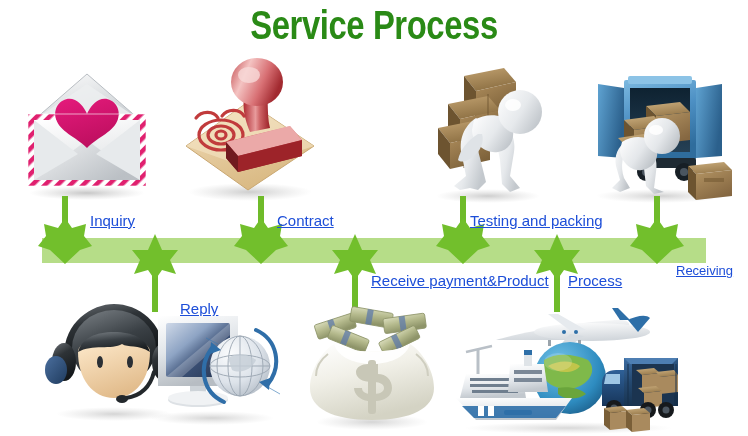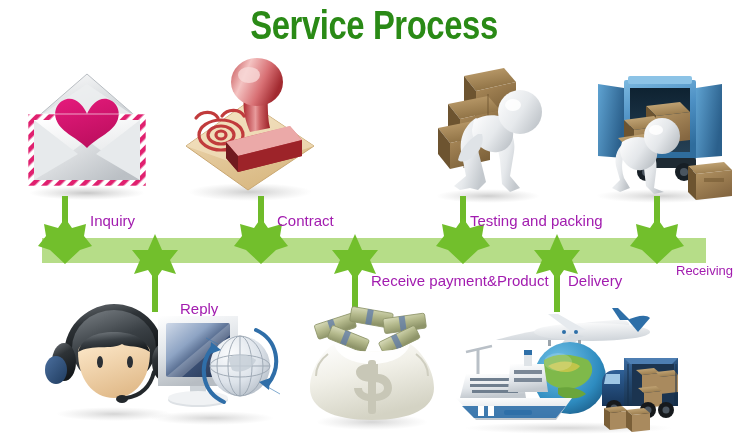--- a/index.html
+++ b/index.html
@@ -14,22 +14,22 @@
          letter-spacing:-0.5px;color:#2a8a16;
          transform:scaleX(0.80);transform-origin:50% 50%;}
 
   
   #bar{position:absolute;left:42px;top:238px;width:664px;height:25px;
        background:#b6dd88;}
   .node{position:absolute;width:60px;height:70px;}
   .node svg{display:block;overflow:visible;}
 
   
-  .lab{position:absolute;color:#a21caf;font-size:15px;line-height:17px;
-       white-space:nowrap;font-family:"Liberation Sans",sans-serif;}
+  .lab{position:absolute;color:#1d4ed8;font-size:15px;line-height:17px;
+       white-space:nowrap;font-family:"Liberation Sans",sans-serif;text-decoration:underline;}
   .lab.sm{font-size:13px;margin-top:48px;}
 
   
   .icon{position:absolute;}
   .icon svg{display:block;}
 </style>
 </head>
 <body>
 
 <div id="stage">
@@ -313,21 +313,21 @@
       <rect x="26" y="34" width="6" height="46" fill="#6fbb2a"></rect>
       <path d="M29 2 L36 18 L52 18 L44 28 L50 42 L36 38 L29 48 L22 38 L8 42 L14 28 L6 18 L22 18 Z" fill="#72bf2c"></path>
     </svg>
   </div>
 
   <div class="lab" style="left:90px;top:212px;">Inquiry</div>
   <div class="lab" style="left:180px;top:272px;margin-top:28px;">Reply</div>
   <div class="lab" style="left:277px;top:212px;">Contract</div>
   <div class="lab" style="left:470px;top:212px;">Testing and packing</div>
   <div class="lab" style="left:371px;top:272px;">Receive payment&amp;Product</div>
-  <div class="lab" style="left:568px;top:272px;">Delivery</div>
+  <div class="lab" style="left:568px;top:272px;">Process</div>
   <div class="lab sm" style="left:676px;top:214px;">Receiving</div>
 
   <div class="icon" style="left:42px;top:300px;width:250px;height:132px;">
     <svg width="250" height="132" viewBox="0 0 250 132">
       <defs>
         <linearGradient id="hsG" x1="0" y1="0" x2="0.4" y2="1">
           <stop offset="0" stop-color="#6d7277"></stop>
             <stop offset=".4" stop-color="#2e3337"></stop>
           <stop offset="1" stop-color="#14181b"></stop>
         </linearGradient>

